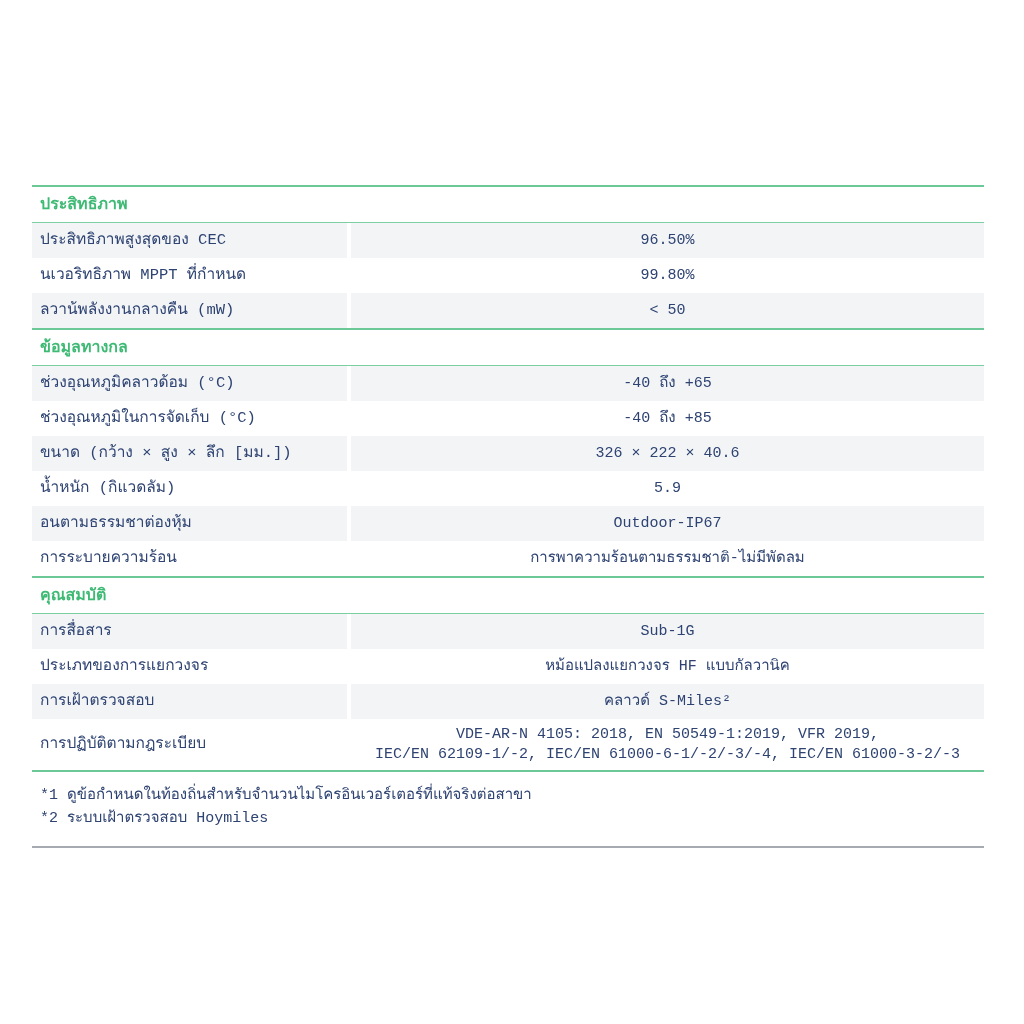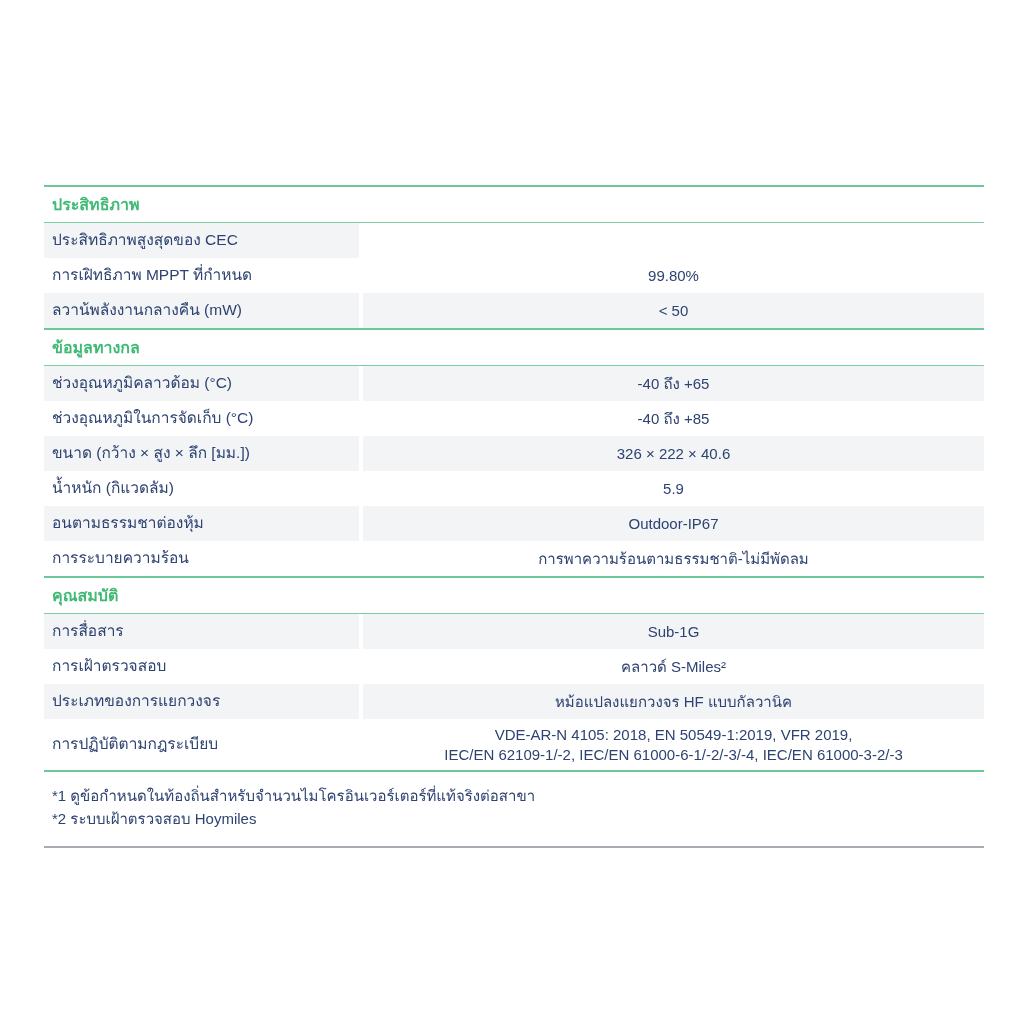--- a/index.html
+++ b/index.html
@@ -10,21 +10,21 @@
     color: #2e4372;
   }
   .sheet {
     position: relative;
     width: 1024px; height: 1024px;
     overflow: hidden;
     background: #ffffff;
   }
   .spec-table {
     position: absolute;
-    left: 44px; right: 40px; top: 185px;
+    left: 32px; right: 40px; top: 185px; font-family: Liberation Mono, monospace;
   }
   .section { border-bottom: 2px solid #6cc997; }
   .section:first-child { border-top: 2px solid #6cc997; }
   .section-title {
     color: #3eba74;
     font-weight: bold;
     font-size: 16px;
     padding: 8px 8px 7px 8px;
     border-bottom: 1.5px solid #7bcfa3;
     line-height: 1.25;
@@ -71,23 +71,24 @@
 
 <div class="sheet">
   <div class="spec-table">
 
     <div class="section">
       <div class="section-title">ประสิทธิภาพ</div>
       <div class="rows">
         <div class="row">
           <div class="cell label">ประสิทธิภาพสูงสุดของ CEC</div>
           <div class="gutter"></div>
+          <div class="cell value">96.50%</div>
         </div>
         <div class="row">
-          <div class="cell label">การเฝิทธิภาพ MPPT ที่กำหนด</div>
+          <div class="cell label">นเวอริทธิภาพ MPPT ที่กำหนด</div>
           <div class="gutter"></div>
           <div class="cell value">99.80%</div>
         </div>
         <div class="row">
           <div class="cell label">ลวาน้พลังงานกลางคืน (mW)</div>
           <div class="gutter"></div>
           <div class="cell value">&lt; 50</div>
         </div>
       </div>
     </div>
@@ -130,28 +131,28 @@
 
     <div class="section">
       <div class="section-title">คุณสมบัติ</div>
       <div class="rows">
         <div class="row">
           <div class="cell label">การสื่อสาร</div>
           <div class="gutter"></div>
           <div class="cell value">Sub-1G</div>
         </div>
         <div class="row">
+          <div class="cell label">ประเภทของการแยกวงจร</div>
+          <div class="gutter"></div>
+          <div class="cell value">หม้อแปลงแยกวงจร HF แบบกัลวานิค</div>
+        </div>
+        <div class="row">
           <div class="cell label">การเฝ้าตรวจสอบ</div>
           <div class="gutter"></div>
           <div class="cell value">คลาวด์ S-Miles²</div>
-        </div>
-        <div class="row">
-          <div class="cell label">ประเภทของการแยกวงจร</div>
-          <div class="gutter"></div>
-          <div class="cell value">หม้อแปลงแยกวงจร HF แบบกัลวานิค</div>
         </div>
         <div class="row">
           <div class="cell label">การปฏิบัติตามกฎระเบียบ</div>
           <div class="gutter"></div>
           <div class="cell value">VDE-AR-N 4105: 2018, EN 50549-1:2019, VFR 2019,
 IEC/EN 62109-1/-2, IEC/EN 61000-6-1/-2/-3/-4, IEC/EN 61000-3-2/-3</div>
         </div>
       </div>
     </div>
 

